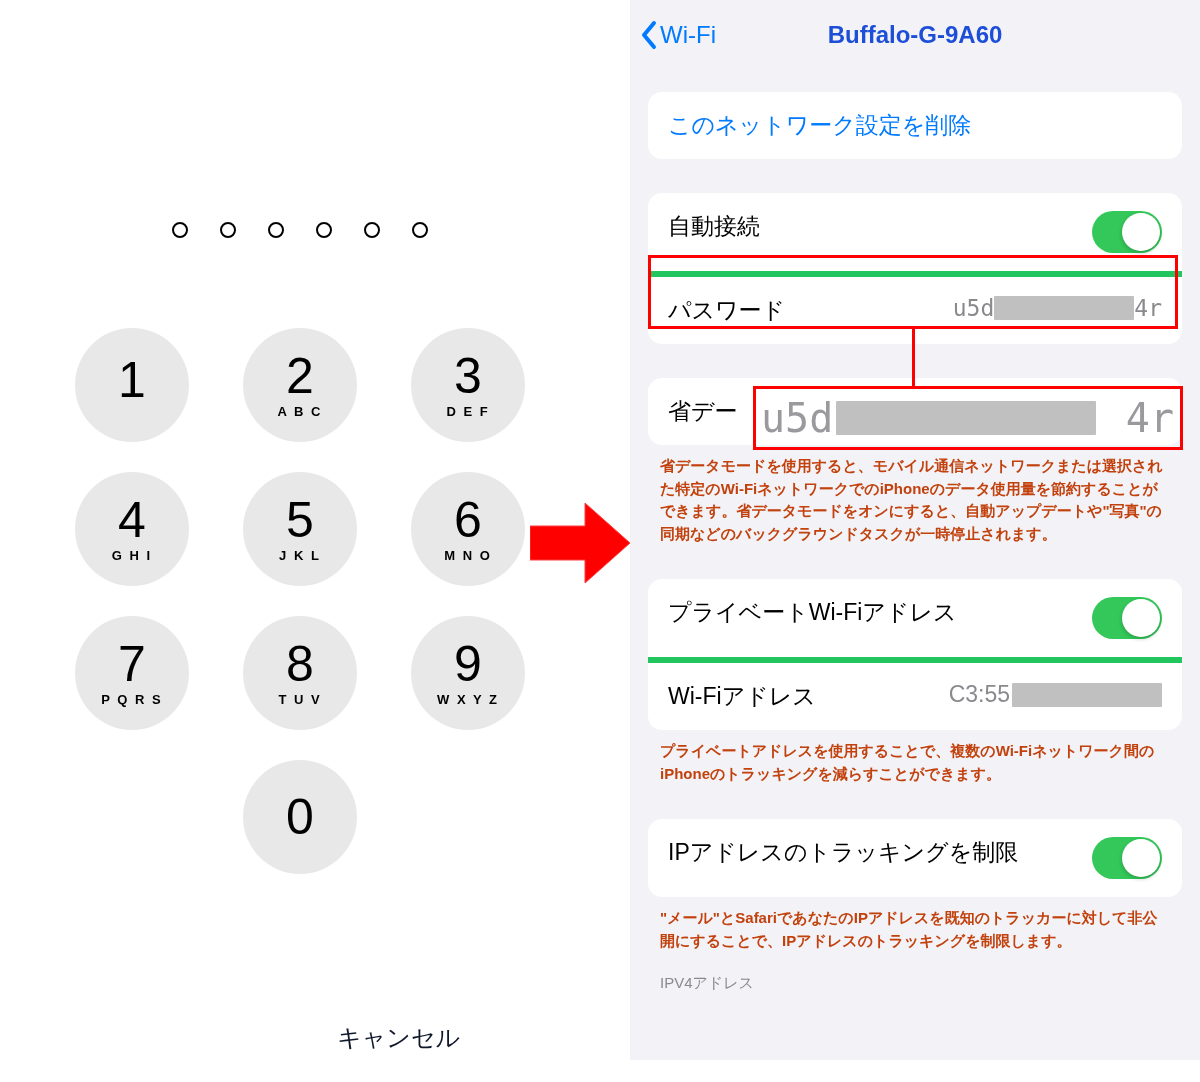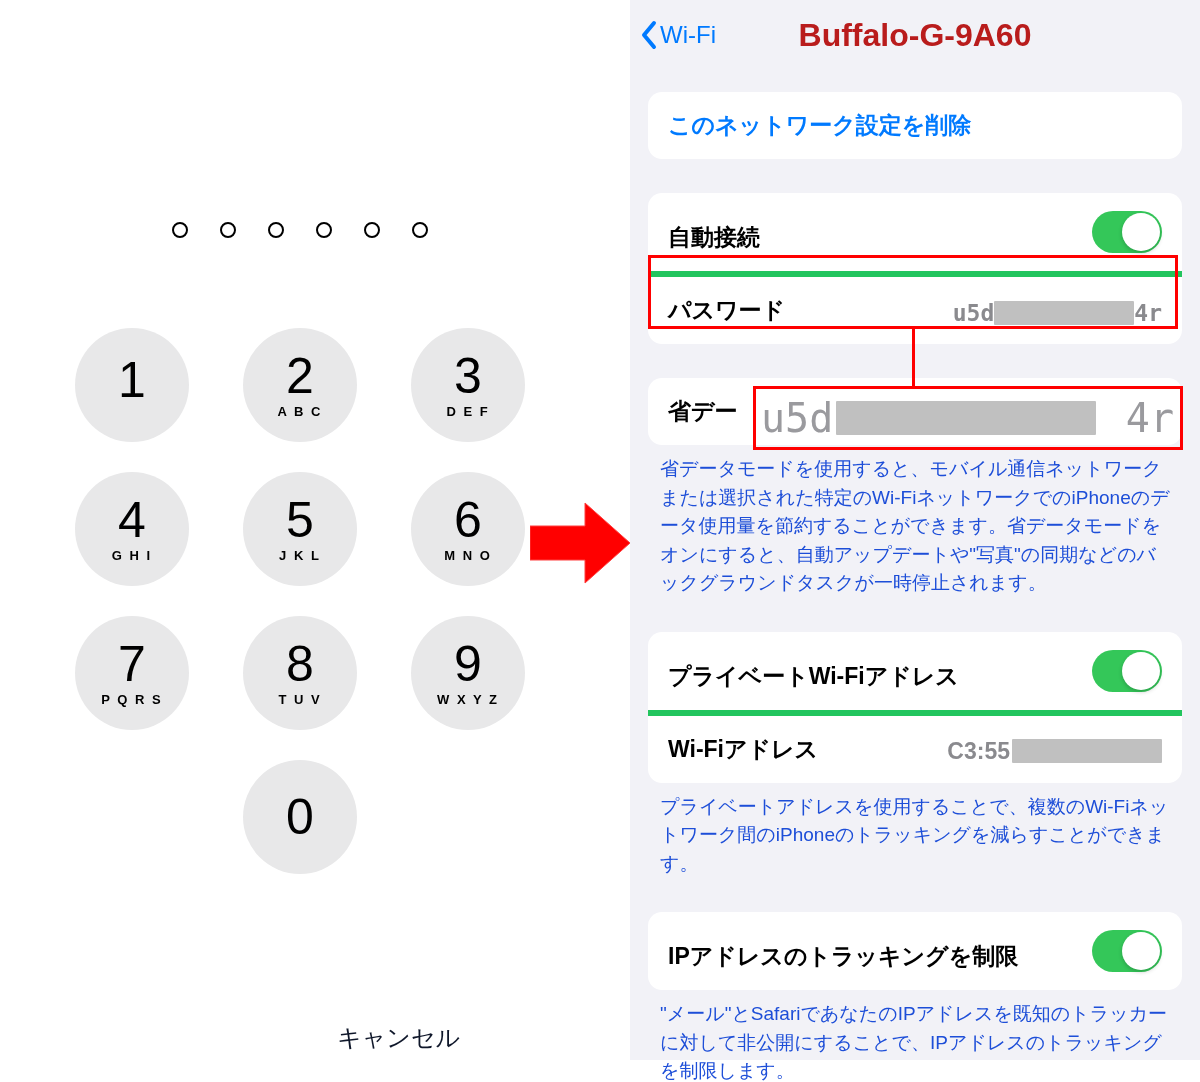--- a/index.html
+++ b/index.html
@@ -20,35 +20,35 @@
     .cancel { position:absolute; bottom:28px; right:140px; font-size:24px; color:#0f172a; cursor:pointer; }
 
     
     .arrow { position:absolute; left:530px; top:498px; }
 
     
     .right { position:absolute; left:630px; top:0; width:570px; height:1060px; background:#f2f2f7; }
     .navbar { height:70px; display:flex; align-items:center; position:relative; }
     .back { position:absolute; left:10px; display:flex; align-items:center; color:#007aff; font-size:24px; cursor:pointer; }
     .back svg { margin-right:2px; }
-    .navtitle { position:absolute; left:0; right:0; text-align:center; font-size:32px; font-weight:600; color:#b91c1c; }
+    .navtitle { position:absolute; left:0; right:0; text-align:center; font-size:24px; font-weight:600; color:#1d4ed8; }
 
     .group { background:#fff; border-radius:14px; margin:0 18px; overflow:hidden; }
     .group.mt { margin-top:22px; }
     .group.mt2 { margin-top:34px; }
-    .row { display:flex; align-items:flex-end; justify-content:space-between; padding:18px 20px; font-size:23px; color:#000; min-height:64px;font-weight:bold; }
+    .row { display:flex; align-items:flex-start; justify-content:space-between; padding:18px 20px; font-size:23px; color:#000; min-height:64px; }
     .row + .row { border-top:6px solid #22c55e; }
     .row .val { color:#8a8a8e; font-size:23px; display:flex; align-items:center; }
     .row.link { color:#007aff; cursor:pointer; }
 
     .toggle { width:70px; height:42px; border-radius:21px; position:relative; cursor:pointer; }
     .toggle.on { background:#34c759; }
     .toggle .knob { width:38px; height:38px; border-radius:50%; background:#fff; position:absolute; top:2px; right:2px; box-shadow:0 2px 4px rgba(0,0,0,.2); }
 
-    .footer-text { font-size:19px; color:#1d4ed8; line-height:1.5; padding:10px 30px 0 30px; }
+    .footer-text { font-size:15px; color:#c2410c; line-height:1.5; padding:10px 30px 0 30px;font-weight:bold; }
     .section-title { font-size:15px; color:#8a8a8e; padding:22px 30px 6px 30px; }
 
     
     .redbox { position:absolute; border:3px solid #ff0000; pointer-events:none; }
     .redbox.a { left:648px; top:255px; width:530px; height:74px; }
     .redbox.b { left:753px; top:386px; width:430px; height:64px; }
     .redline { position:absolute; left:912px; top:329px; width:3px; height:57px; background:#ff0000; }
 
     .mask { display:inline-block; height:24px; background:#c0c0c0; vertical-align:middle; border-radius:1px; }
     .mask.w1 { width:140px; }

